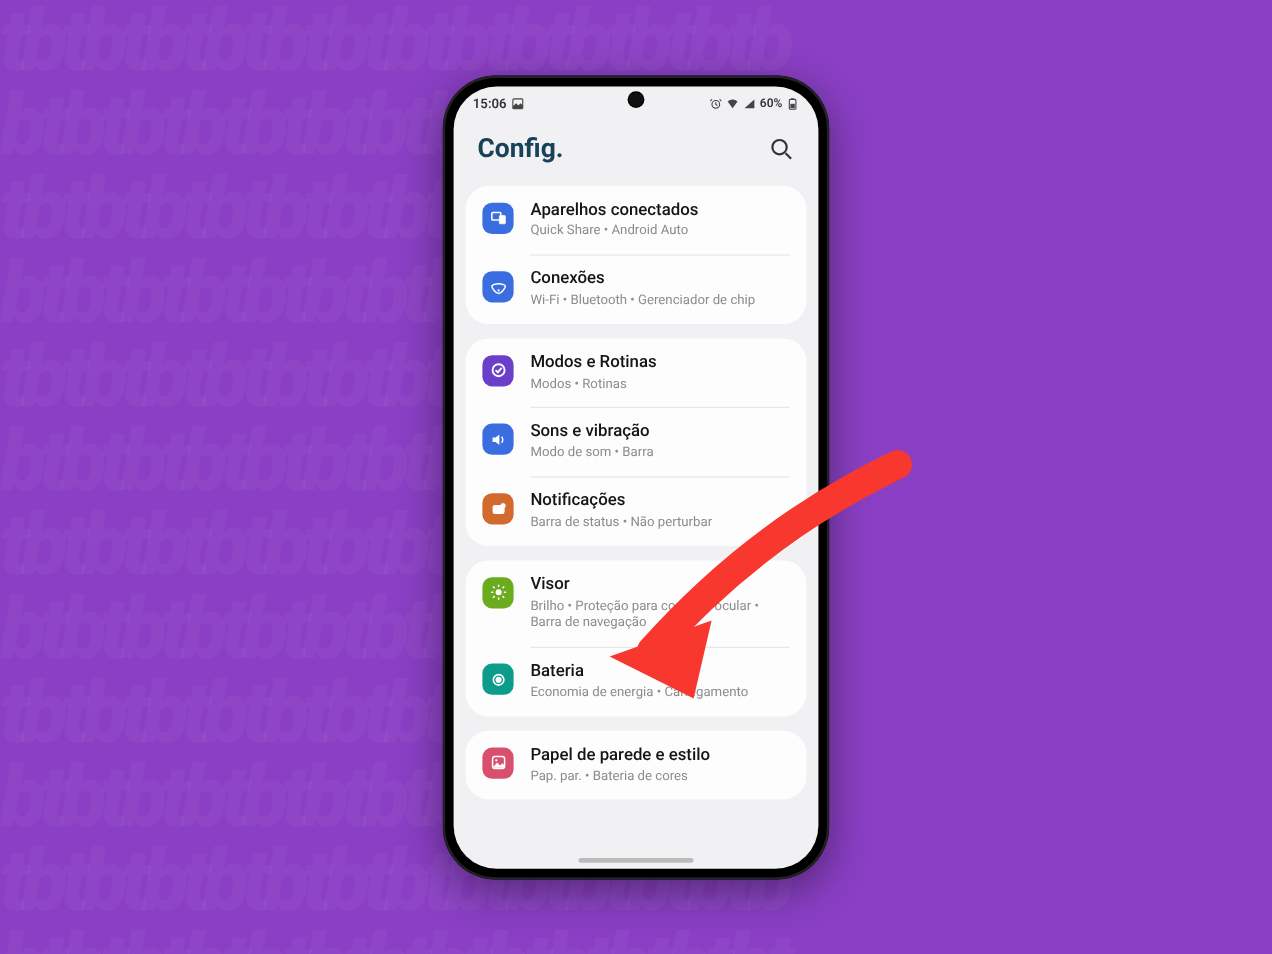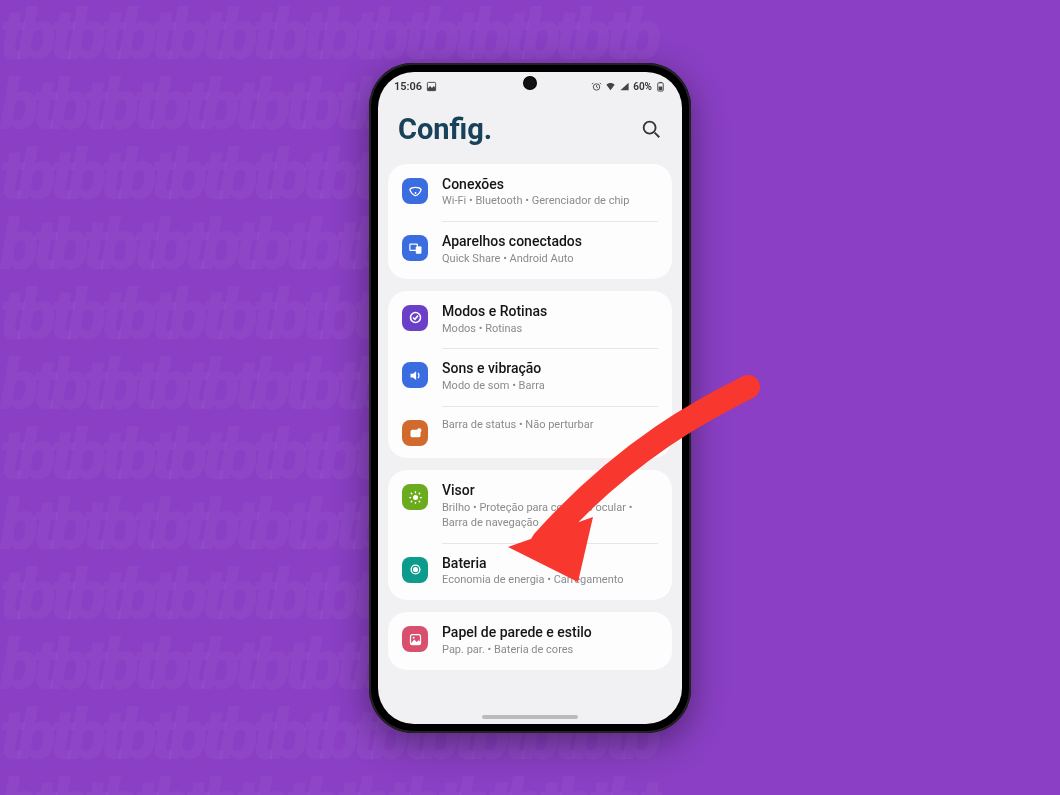--- a/index.html
+++ b/index.html
@@ -55,21 +55,21 @@
   }
   .statusbar .left { display: flex; align-items: center; gap: 4px; }
   .statusbar .right { display: flex; align-items: center; gap: 3px; font-size: 10px; text-align: right; }
   .status-icon { width: 11px; height: 11px; color: #444; }
   
   .header {
     display: flex; justify-content: space-between; align-items: center;
     padding: 10px 20px 18px 20px;
   }
   .header h1 {
-    font-size: 29px; font-weight: 700; color: #184259;
+    font-size: 22px; font-weight: 700; color: #184259;
   }
   .search-btn { width: 22px; height: 22px; color: #333; }
   
   .content { padding: 0 10px 20px 10px; }
   .group {
     background: #fdfdfd;
     border-radius: 19px;
     margin-bottom: 12px;
     overflow: hidden;
   }
@@ -166,39 +166,39 @@
           <line x1="16" y1="16" x2="21" y2="21"></line>
         </svg>
     </div>
 
     <div class="content">
 
       <div class="group">
         <div class="row">
           <div class="icon-badge" style="background:#3a6de0">
             <svg viewBox="0 0 24 24" fill="currentColor">
+                <rect x="3" y="5" width="12" height="10" rx="1" fill="none" stroke="currentColor" stroke-width="2"></rect>
+                <rect x="13" y="9" width="8" height="11" rx="1" fill="currentColor" stroke="currentColor"></rect>
+              </svg>
+          </div>
+          <div class="row-txt">
+            <div class="row-title">Aparelhos conectados</div>
+            <div class="row-sub">Quick Share • Android Auto</div>
+          </div>
+        </div>
+        <div class="row">
+          <div class="icon-badge" style="background:#3a6de0">
+            <svg viewBox="0 0 24 24" fill="currentColor">
                 <path d="M12 20 C8 20 3 13 3 10 C6 6 18 6 21 10 C21 13 16 20 12 20 Z" fill="none" stroke="currentColor" stroke-width="2"></path>
                 <circle cx="12" cy="16" r="1.5"></circle>
               </svg>
           </div>
           <div class="row-txt">
             <div class="row-title">Conexões</div>
             <div class="row-sub">Wi-Fi • Bluetooth • Gerenciador de chip</div>
-          </div>
-        </div>
-        <div class="row">
-          <div class="icon-badge" style="background:#3a6de0">
-            <svg viewBox="0 0 24 24" fill="currentColor">
-                <rect x="3" y="5" width="12" height="10" rx="1" fill="none" stroke="currentColor" stroke-width="2"></rect>
-                <rect x="13" y="9" width="8" height="11" rx="1" fill="currentColor" stroke="currentColor"></rect>
-              </svg>
-          </div>
-          <div class="row-txt">
-            <div class="row-title">Aparelhos conectados</div>
-            <div class="row-sub">Quick Share • Android Auto</div>
           </div>
         </div>
       </div>
 
       <div class="group">
         <div class="row">
           <div class="icon-badge" style="background:#6a40c8">
             <svg viewBox="0 0 24 24" fill="none" stroke="currentColor" stroke-width="2.5">
                 <circle cx="12" cy="12" r="8"></circle>
                 <path d="M8 12 L11 15 L16 9"></path>
@@ -222,20 +222,21 @@
           </div>
         </div>
         <div class="row">
           <div class="icon-badge" style="background:#d36a2d">
             <svg viewBox="0 0 24 24" fill="currentColor">
                 <rect x="4" y="6" width="16" height="12" rx="3"></rect>
                 <circle cx="18" cy="7" r="3" fill="#fff" stroke="currentColor"></circle>
               </svg>
           </div>
           <div class="row-txt">
+            <div class="row-title">Notificações</div>
             <div class="row-sub">Barra de status • Não perturbar</div>
           </div>
         </div>
       </div>
 
       <div class="group">
         <div class="row">
           <div class="icon-badge" style="background:#6bab1e">
             <svg viewBox="0 0 24 24" fill="currentColor">
                 <circle cx="12" cy="12" r="4"></circle>

